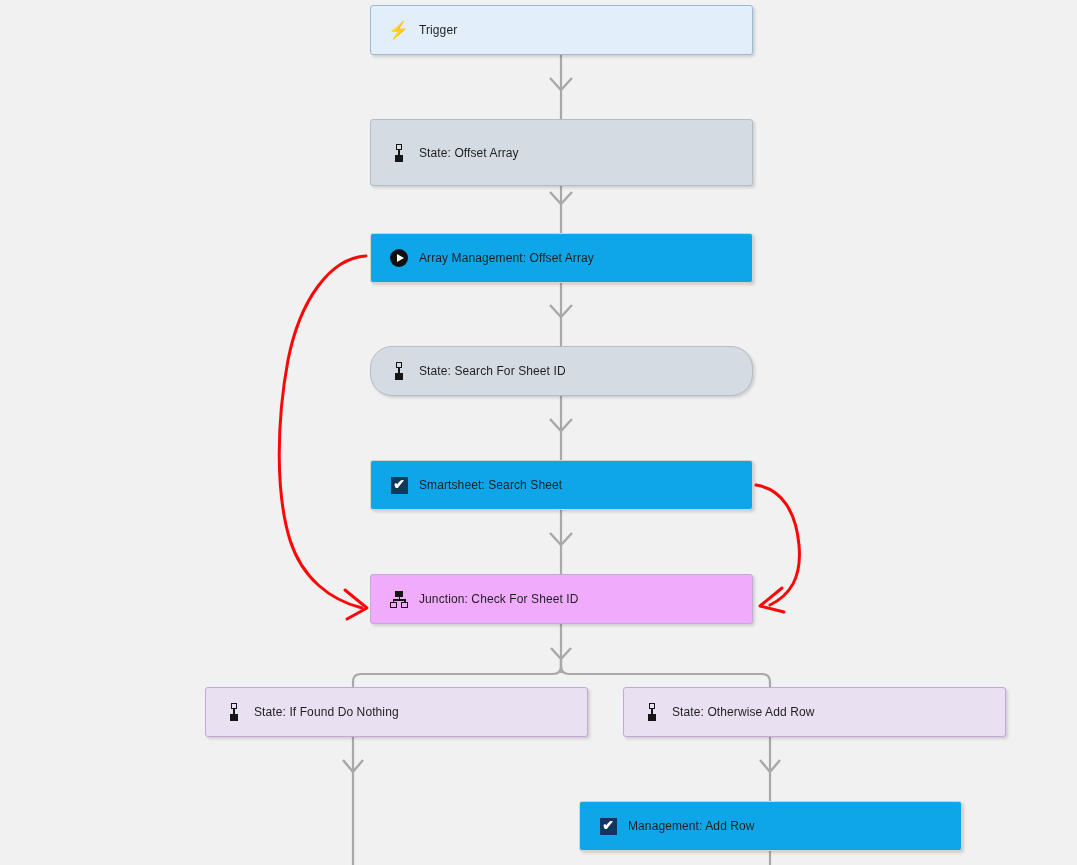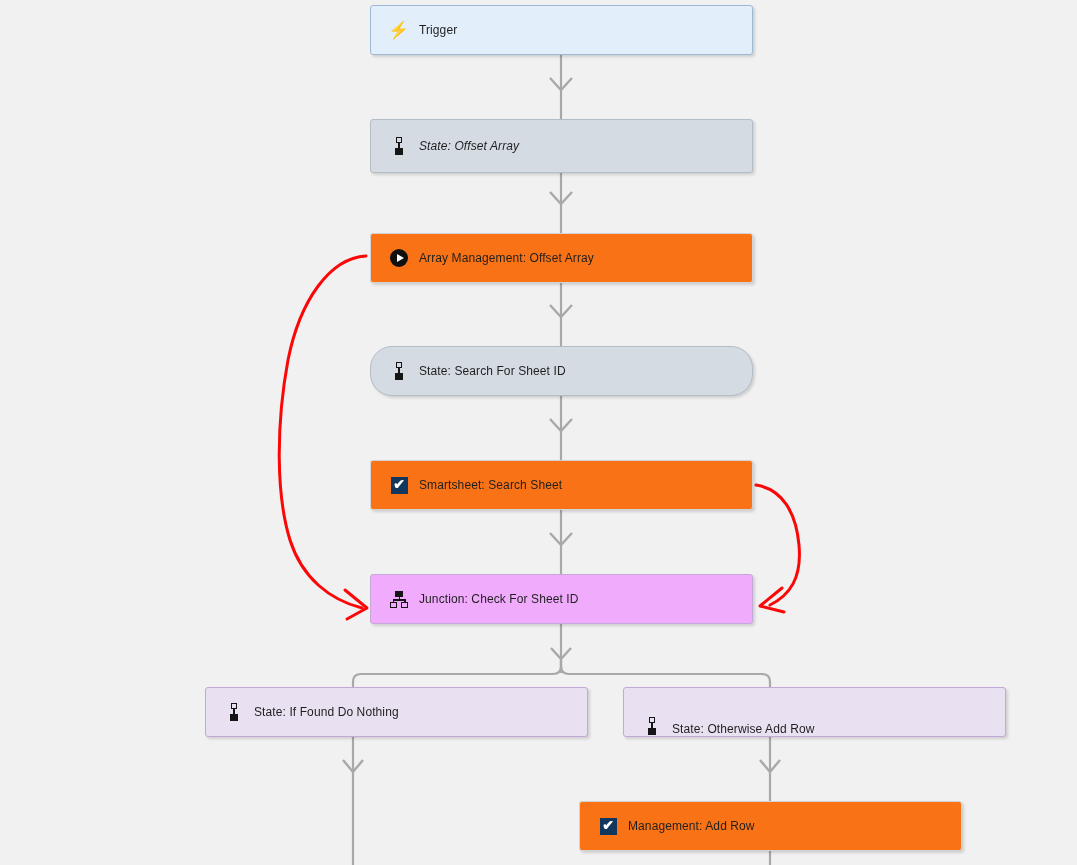--- a/index.html
+++ b/index.html
@@ -60,21 +60,21 @@
   }
   .node.type-trigger {
     background: #e3eefb;
     border-color: #9cb9d8;
   }
   .node.type-state {
     background: #d5dbe3;
     border-color: #b4bcc6;
   }
   .node.type-action {
-    background: #f97316;
+    background: #0ea5e9;
     border-color: #d3d3d3;
   }
   .node.type-junction {
     background: #f0abfc;
     border-color: #c3a8d9;
   }
   .node.type-state-purple {
     background: #e9e0f2;
     border-color: #c3a8d9;
     margin-left: 44px;
@@ -235,21 +235,21 @@
     </g>
   </svg>
 
   <div id="nodes-layer">
       <div class="node type-trigger" style="left: 370px; top: 5px; width: 383px; height: 50px;">
         <span class="node-icon">
           <span class="ic-bolt">⚡</span>
         </span>
         <span class="node-label">Trigger</span>
       </div>
-      <div class="node type-state" style="left: 370px; top: 119px; width: 383px; height: 54px; font-style: italic;">
+      <div class="node type-state" style="left: 370px; top: 119px; width: 383px; height: 67px;">
         <span class="node-icon">
           <span class="ic-state">
             <i class="pin-head"></i>
             <i class="pin-stem"></i>
             <i class="pin-foot"></i>
           </span>
         </span>
         <span class="node-label">State: Offset Array</span>
       </div>
       <div class="node type-action" style="left: 370px; top: 233px; width: 383px; height: 50px;">
@@ -295,21 +295,21 @@
       <div class="node type-state-purple" style="left: 161px; top: 687px; width: 383px; height: 50px;">
         <span class="node-icon">
           <span class="ic-state">
             <i class="pin-head"></i>
             <i class="pin-stem"></i>
             <i class="pin-foot"></i>
           </span>
         </span>
         <span class="node-label">State: If Found Do Nothing</span>
       </div>
-      <div class="node type-state-purple" style="left: 579px; top: 687px; width: 383px; height: 50px; align-items: flex-end;">
+      <div class="node type-state-purple" style="left: 579px; top: 687px; width: 383px; height: 50px;">
         <span class="node-icon">
           <span class="ic-state">
             <i class="pin-head"></i>
             <i class="pin-stem"></i>
             <i class="pin-foot"></i>
           </span>
         </span>
         <span class="node-label">State: Otherwise Add Row</span>
       </div>
       <div class="node type-action" style="left: 579px; top: 801px; width: 383px; height: 50px;">

